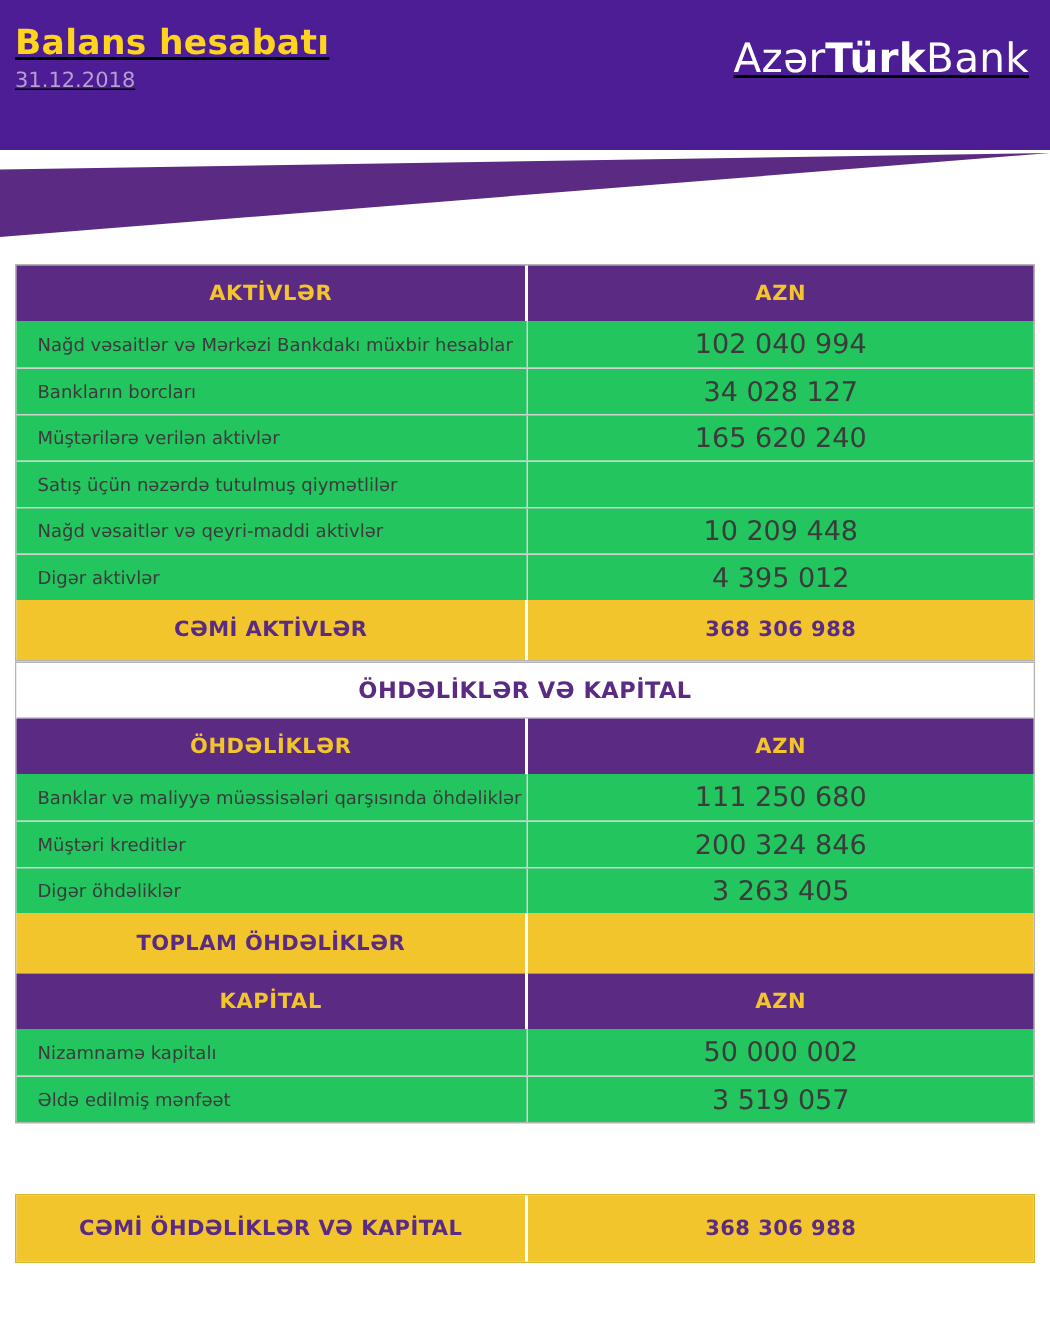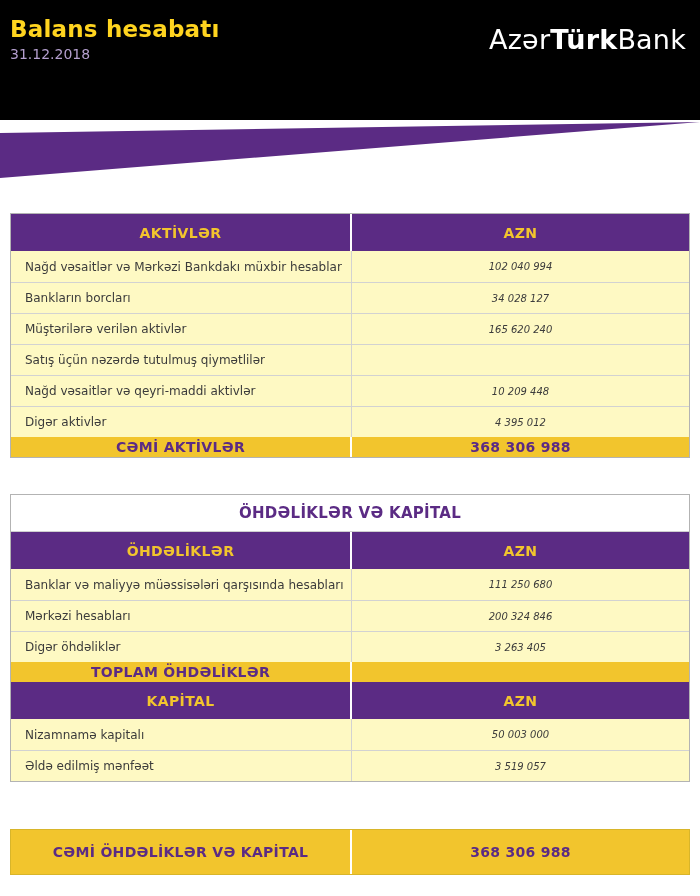--- a/index.html
+++ b/index.html
@@ -5,60 +5,60 @@
   * { margin:0; padding:0; box-sizing:border-box; }
   html,body { width:700px; height:896px; }
   body {
     font-family:"DejaVu Sans","Liberation Sans",sans-serif;
     background:#ffffff;
     position:relative;
     overflow:hidden;
   }
   
   .band {
-    background:#000000;
-    height:120px;
+    background:#4c1d95;
+    height:100px;
     display:flex;
     justify-content:space-between;
     align-items:flex-start;
     padding:16px 14px 0 10px;
     text-decoration:underline;
   }
   .page-title { color:#ffd41f; font-size:23px; font-weight:bold; letter-spacing:.2px; }
   .report-date { color:#b49fce; font-size:14px; margin-top:4px; }
   .logo { color:#ffffff; font-size:27px; margin-top:8px; letter-spacing:.2px; }
   .logo .w1 { font-weight:400; }
   .logo .w2 { font-weight:600; }
   .logo .w3 { font-weight:400; }
   .diag { display:block; }
   
   .table { margin:0 10px; border:1px solid #b3b3b3; background:#fff; }
-  .t1 { margin-top:33px; }
-  .t2 { margin-top:36px; }
+  .t1 { margin-top:16px; }
+  .t2 { }
   .grand { margin-top:47px; border:1px solid #d8b52a; }
   .title-row {
     height:37px; display:flex; align-items:center; justify-content:center;
     color:#5b2b84; font-weight:bold; font-size:15px; letter-spacing:.3px;
     border-bottom:1px solid #cfcfcf; background:#fff;
   }
   .hrow { display:flex; height:37px; background:#5b2b84; }
   .hcell {
     flex:1 1 auto; display:flex; align-items:center; justify-content:center;
     color:#f2c52d; font-weight:bold; font-size:14px; letter-spacing:.4px;
   }
   .hcell.left { flex:0 0 341px; border-right:2px solid #ffffff; }
-  .drow { display:flex; height:31px; background:#fef9c3; border-top:1px solid #d2d2d2; }
+  .drow { display:flex; height:31px; background:#22c55e; border-top:1px solid #d2d2d2; }
   .drow:first-child, .hrow + .drow { border-top:none; }
   .cell { display:flex; align-items:center; font-size:12px; color:#3b3b3b; }
   .cell.label {
     flex:0 0 341px; padding-left:14px; border-right:1px solid #d2d2d2;
     white-space:nowrap; overflow:hidden;
   }
-  .cell.value { flex:1 1 auto; justify-content:center; font-size:10px;font-style:italic; }
-  .trow { display:flex; height:20px; background:#f2c52d; }
+  .cell.value { flex:1 1 auto; justify-content:center; font-size:18px; }
+  .trow { display:flex; height:40px; background:#f2c52d; }
   .tcell {
     flex:1 1 auto; display:flex; align-items:center; justify-content:center;
     color:#5b2b84; font-weight:bold; font-size:14px; letter-spacing:.3px;
   }
   .tcell.left { flex:0 0 341px; border-right:2px solid #ffffff; }
   .grand .trow { height:44px; }
 </style>
 </head>
 <body>
 
@@ -108,42 +108,42 @@
 </div>
 
 <div class="table t2">
   <div class="title-row">ÖHDƏLİKLƏR VƏ KAPİTAL</div>
 
   <div class="hrow">
     <div class="hcell left">ÖHDƏLİKLƏR</div>
     <div class="hcell">AZN</div>
   </div>
   <div class="drow">
-    <div class="cell label">Banklar və maliyyə müəssisələri qarşısında hesabları</div>
+    <div class="cell label">Banklar və maliyyə müəssisələri qarşısında öhdəliklər</div>
     <div class="cell value">111 250 680</div>
   </div>
   <div class="drow">
-    <div class="cell label">Mərkəzi hesabları</div>
+    <div class="cell label">Müştəri kreditlər</div>
     <div class="cell value">200 324 846</div>
   </div>
   <div class="drow">
     <div class="cell label">Digər öhdəliklər</div>
     <div class="cell value">3 263 405</div>
   </div>
   <div class="trow">
     <div class="tcell left">TOPLAM ÖHDƏLİKLƏR</div>
   </div>
 
   <div class="hrow">
     <div class="hcell left">KAPİTAL</div>
     <div class="hcell">AZN</div>
   </div>
   <div class="drow">
     <div class="cell label">Nizamnamə kapitalı</div>
-    <div class="cell value">50 003 000</div>
+    <div class="cell value">50 000 002</div>
   </div>
   <div class="drow">
     <div class="cell label">Əldə edilmiş mənfəət</div>
     <div class="cell value">3 519 057</div>
   </div>
 </div>
 
 <div class="table grand">
   <div class="trow">
     <div class="tcell left">CƏMİ ÖHDƏLİKLƏR VƏ KAPİTAL</div>

